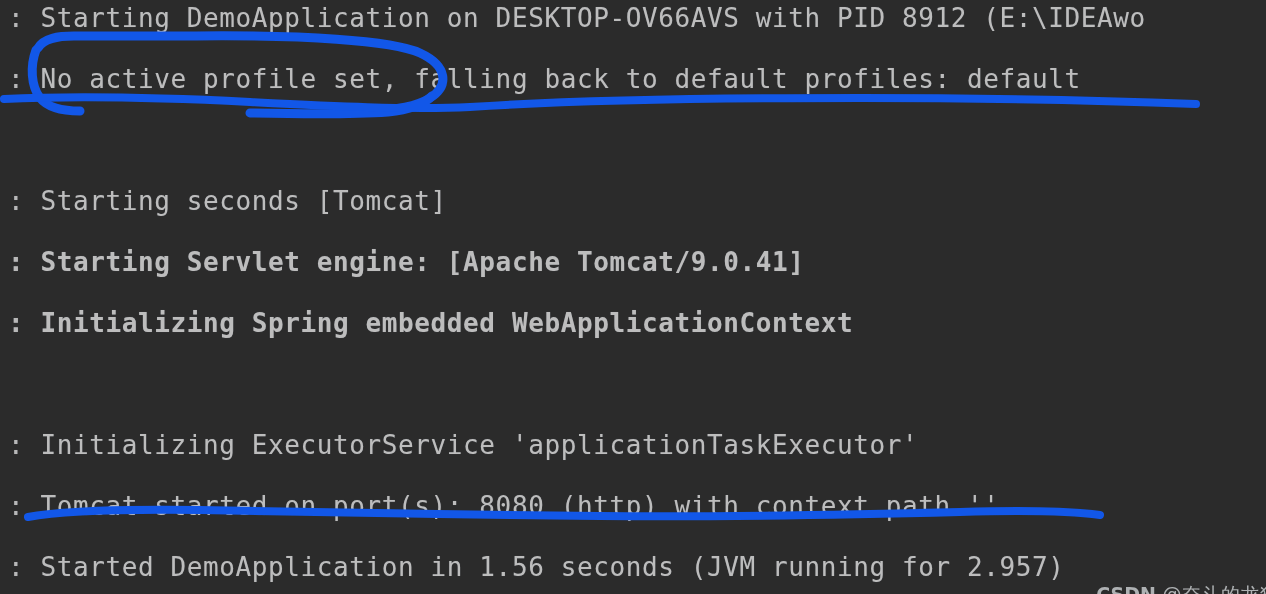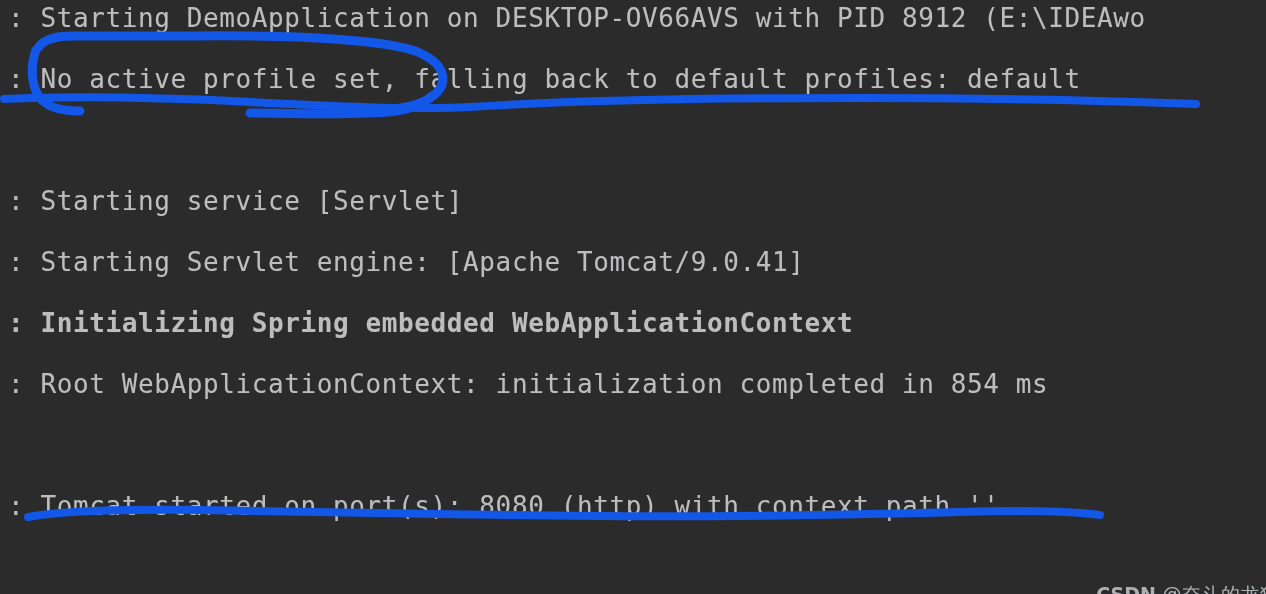--- a/index.html
+++ b/index.html
@@ -60,25 +60,26 @@
 </style>
 </head>
 <body>
 
 <div id="screen">
 
   <div id="console-log">
 
   <div class="log-line" style="top: 3px;"><span class="gutter">:</span> <span class="log-text">Starting DemoApplication on DESKTOP-OV66AVS with PID 8912 (E:\IDEAwo</span></div>
       <div class="log-line" style="top: 64px;"><span class="gutter">:</span> <span class="log-text">No active profile set, falling back to default profiles: default</span></div>
-      <div class="log-line" style="top: 186px;"><span class="gutter">:</span> <span class="log-text">Starting service [Servlet]</span></div>
-      <div class="log-line" style="top: 247px;"><span class="gutter">:</span> <span class="log-text">Starting Servlet engine: [Apache Tomcat/9.0.41]</span></div>
+      <div class="log-line" style="top: 186px;"><span class="gutter">:</span> <span class="log-text">Starting seconds [Tomcat]</span></div>
+      <div class="log-line" style="top: 247px; font-weight: bold;"><span class="gutter">:</span> <span class="log-text">Starting Servlet engine: [Apache Tomcat/9.0.41]</span></div>
       <div class="log-line" style="top: 308px; font-weight: bold;"><span class="gutter">:</span> <span class="log-text">Initializing Spring embedded WebApplicationContext</span></div>
-      <div class="log-line" style="top: 369px;"><span class="gutter">:</span> <span class="log-text">Root WebApplicationContext: initialization completed in 854 ms</span></div>
+      <div class="log-line" style="top: 430px;"><span class="gutter">:</span> <span class="log-text">Initializing ExecutorService 'applicationTaskExecutor'</span></div>
       <div class="log-line" style="top: 491px;"><span class="gutter">:</span> <span class="log-text">Tomcat started on port(s): 8080 (http) with context path ''</span></div>
+      <div class="log-line" style="top: 552px;"><span class="gutter">:</span> <span class="log-text">Started DemoApplication in 1.56 seconds (JVM running for 2.957)</span></div>
     </div>
 
   <svg id="annotation-layer" viewBox="0 0 1266 594" width="1266" height="594" xmlns="http://www.w3.org/2000/svg">
 
     <path d="M 36,50 C 30,66 31,86 40,98 C 48,108 62,111 80,111" fill="none" stroke="#1257e8" stroke-width="9" stroke-linecap="round"></path>
     <path d="M 38,48 C 44,38 58,36 74,36 L 196,36 C 300,35 392,40 420,53
              C 448,66 449,86 430,98 C 414,108 390,110 370,110" fill="none" stroke="#1257e8" stroke-width="9" stroke-linecap="round" stroke-linejoin="round"></path>
     <path d="M 432,96 C 424,104 408,110 388,112 C 360,114 300,114 250,113" fill="none" stroke="#1257e8" stroke-width="9" stroke-linecap="round"></path>
 
     <path d="M 4,99 C 70,96 150,97 250,102 C 330,106 410,110 470,107

